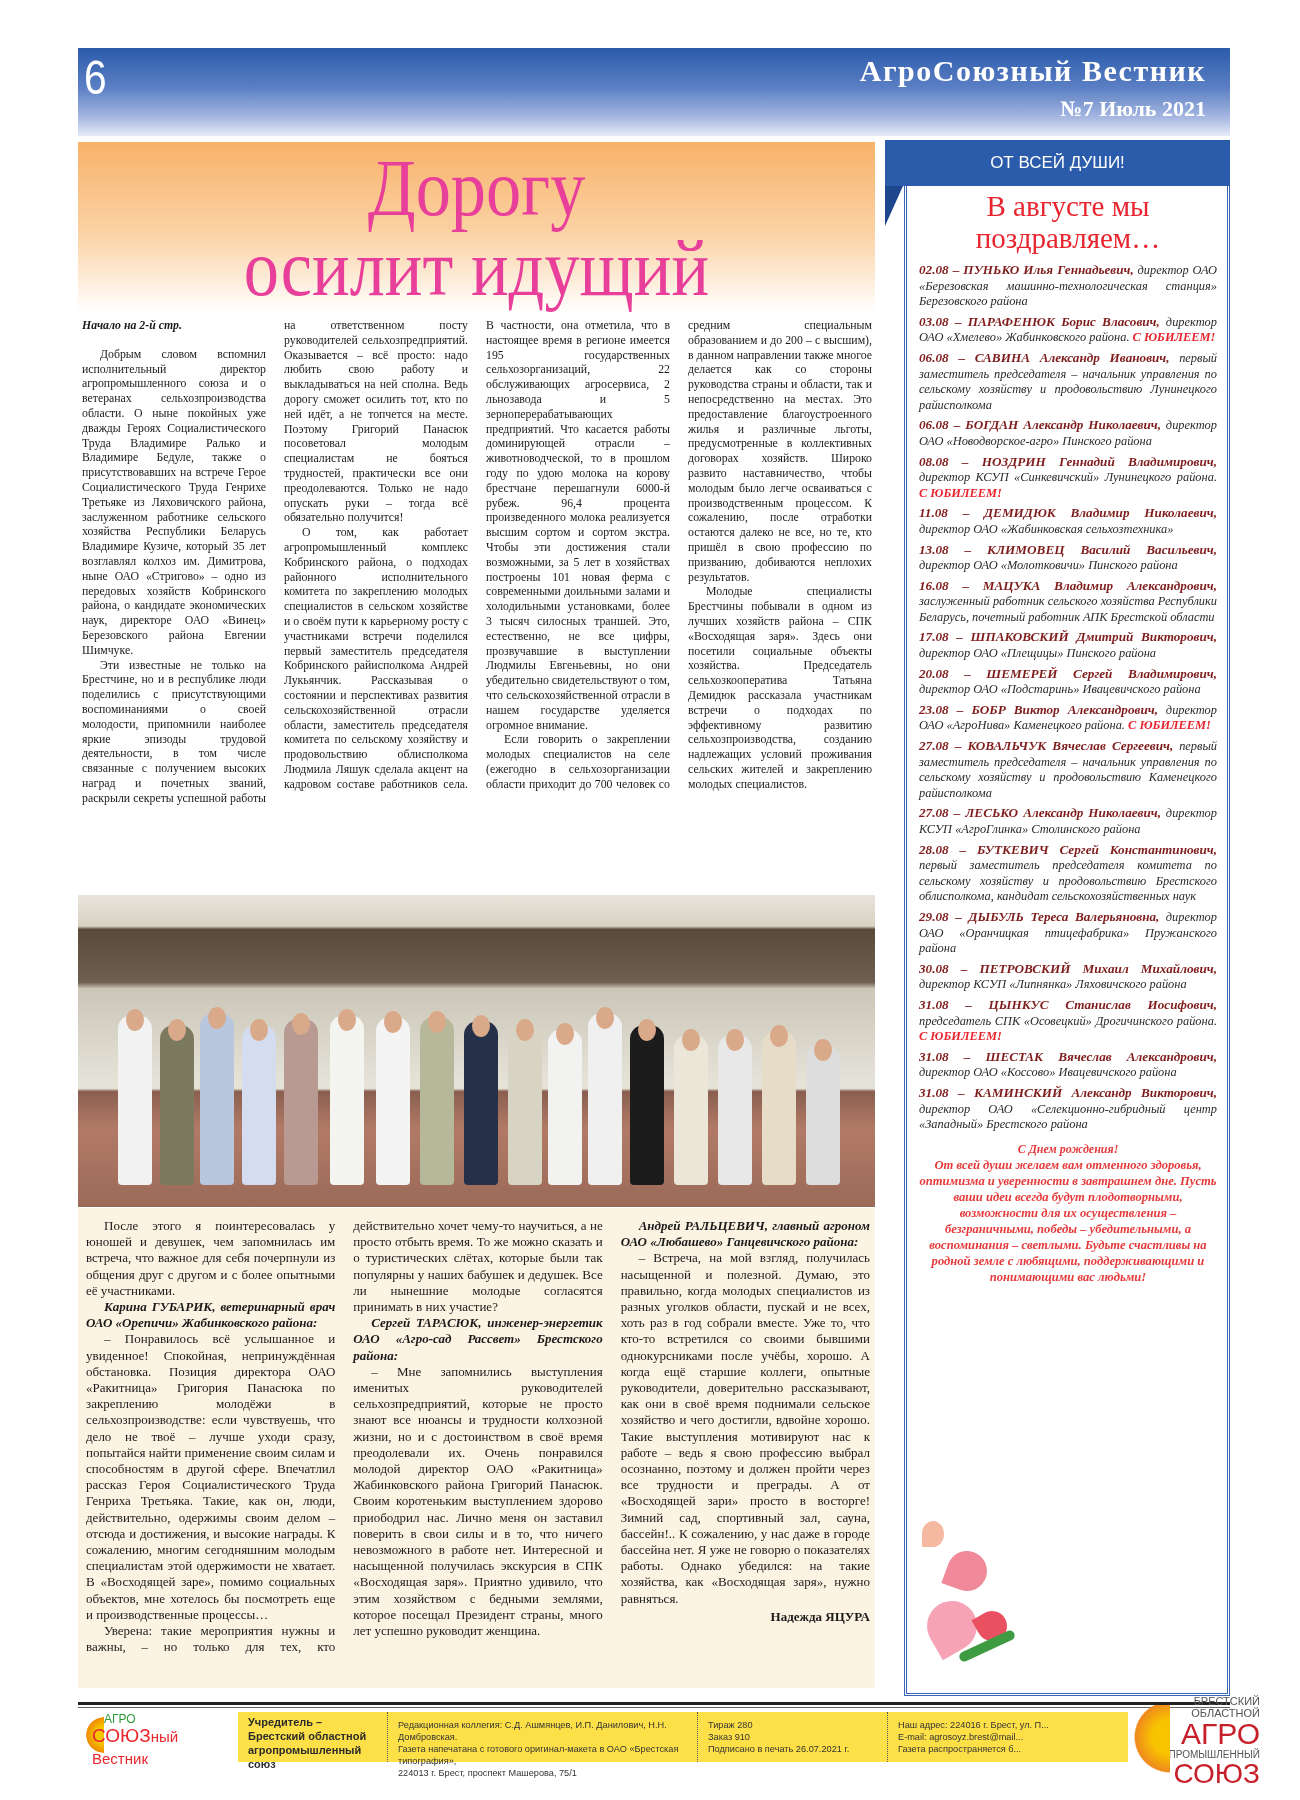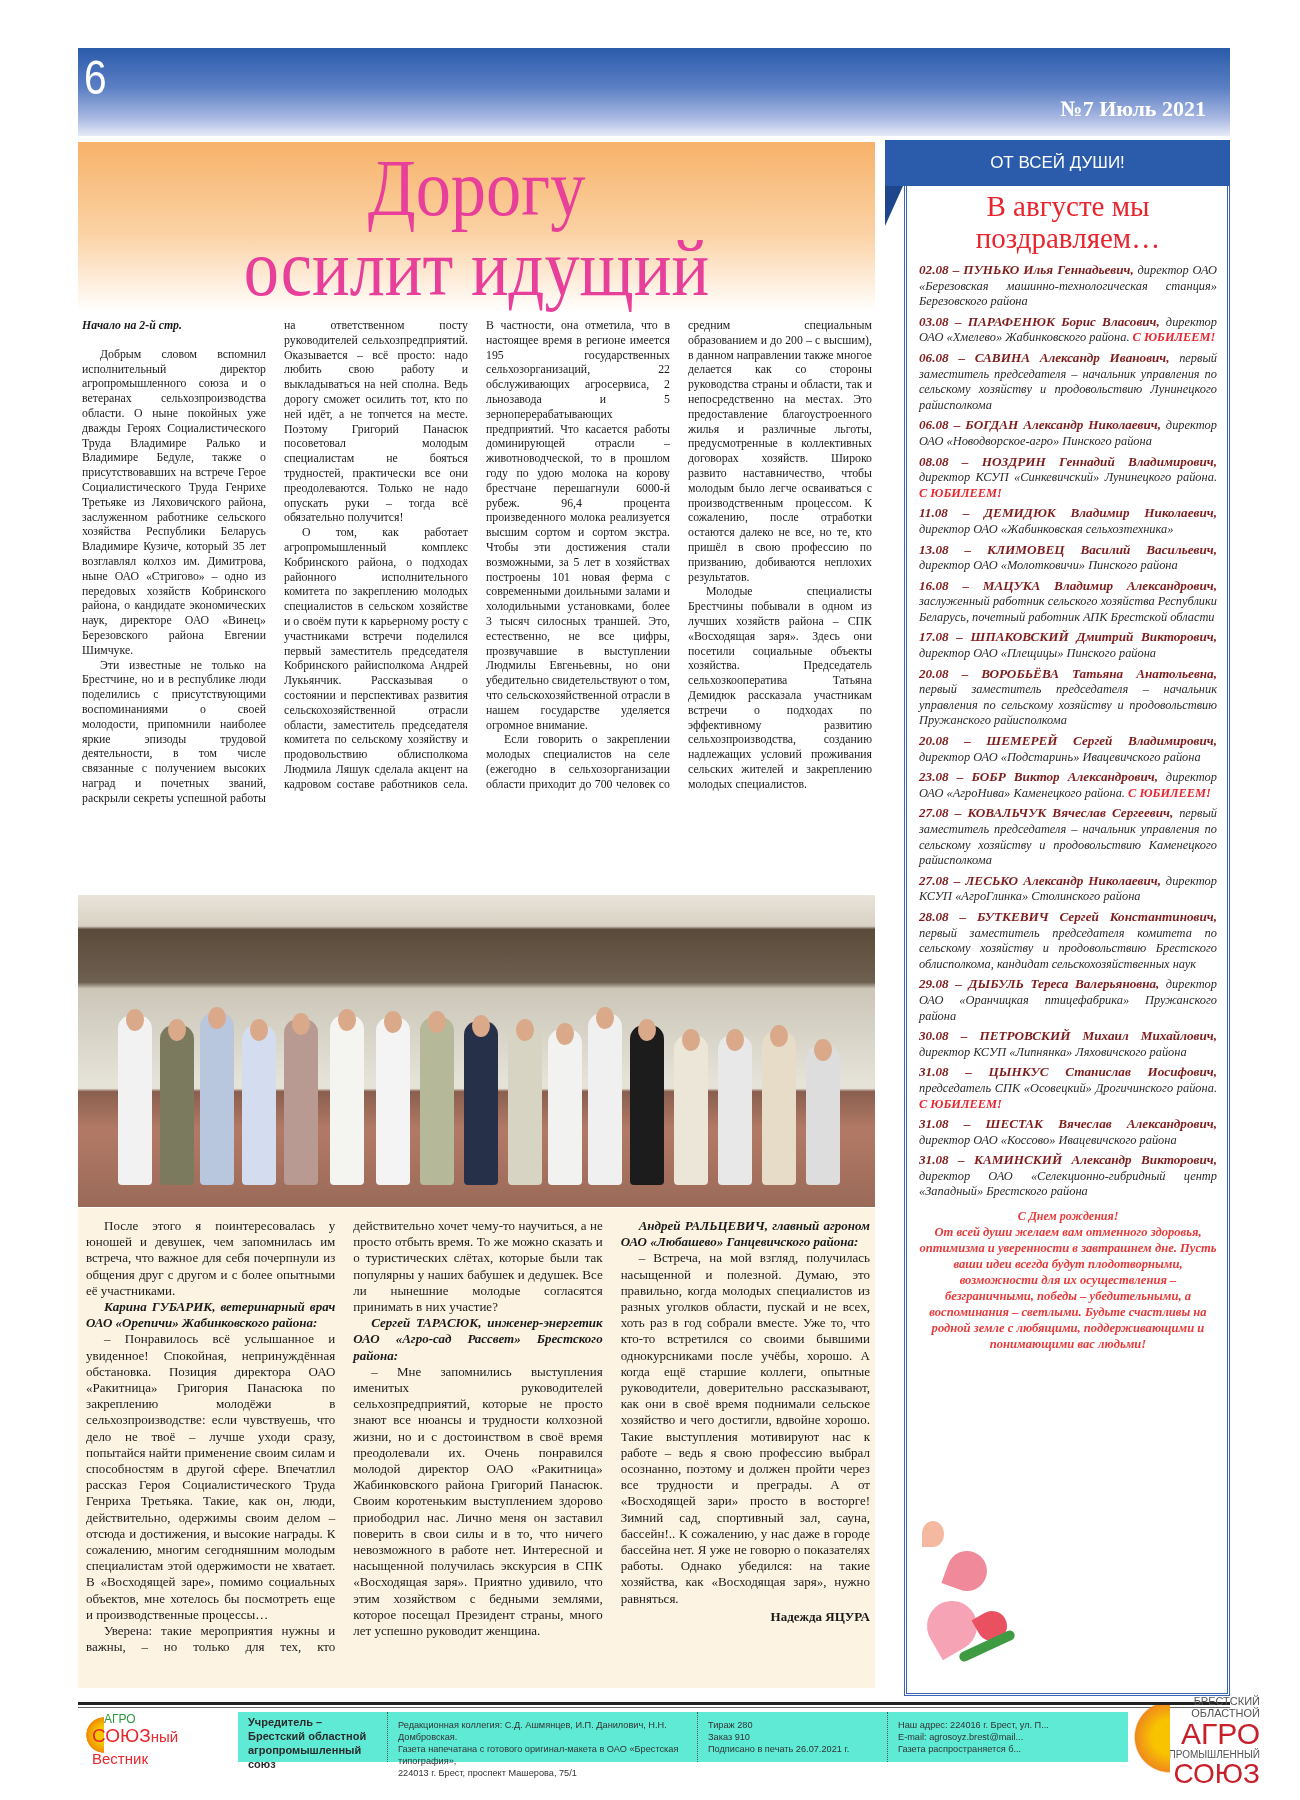--- a/index.html
+++ b/index.html
@@ -97,21 +97,21 @@
     position: absolute; left: 10px; bottom: 12px; width: 120px; height: 170px; z-index: 1;
   }
   .petal { position: absolute; border-radius: 50% 50% 50% 0; }
 
   .footer-rule {
     position: absolute; left: 78px; top: 1702px; width: 1152px; height: 6px;
     border-top: 3px solid #222; border-bottom: 1px solid #666;
   }
   .footer {
     position: absolute; left: 238px; top: 1712px; width: 890px; height: 50px;
-    background: #5eead4; display: flex; font-family: "Liberation Sans", sans-serif; color: #333;
+    background: #fde047; display: flex; font-family: "Liberation Sans", sans-serif; color: #333;
   }
   .footer-cell { padding: 7px 10px 0 10px; font-size: 9.2px; line-height: 12px; border-right: 1px dotted #555; }
   .footer-cell:last-child { border-right: none; }
   .founder { width: 150px; font-size: 11px; line-height: 14px; padding-top: 3px; font-weight: bold; color: #2b2b2b; }
   .footer-logo {
     position: absolute; left: 82px; top: 1712px; width: 156px; height: 48px;
     font-family: "Liberation Sans", sans-serif;
   }
   .logo-agro { position: absolute; left: 22px; top: 0; font-size: 12px; color: #2c9a3a; }
   .logo-soyuz { position: absolute; left: 10px; top: 13px; font-size: 19px; color: #e8272d; }
@@ -126,20 +126,21 @@
   .brand-logo .l3 { font-size: 10px; color: #555; line-height: 11px; }
   .brand-logo .l4 { font-size: 28px; color: #c8202a; line-height: 28px; }
   .brand-sun { position: absolute; left: -10px; top: 10px; width: 50px; height: 80px;
     background: radial-gradient(circle at 100% 40%, #f8c300 25%, #ef8a1c 50%, transparent 52%); }
 </style>
 </head>
 <body>
 
 <div class="masthead">
   <div class="page-num">6</div>
+  <div class="paper-title">АгроСоюзный Вестник</div>
   <div class="issue">№7 Июль 2021</div>
 </div>
 
 <div class="headline-box">
   <div class="headline">
     <div>Дорогу</div>
     <div>осилит идущий</div>
   </div>
 </div>
 
@@ -211,21 +212,20 @@
   <div id="greet-list">
       <div class="greet-item"><span class="greet-head">02.08 – ПУНЬКО Илья Геннадьевич,</span><span> директор ОАО «Березовская машинно-технологическая станция» Березовского района</span></div>
       <div class="greet-item"><span class="greet-head">03.08 – ПАРАФЕНЮК Борис Власович,</span><span> директор ОАО «Хмелево» Жабинковского района.</span> <span class="jubilee">С ЮБИЛЕЕМ!</span></div>
       <div class="greet-item"><span class="greet-head">06.08 – САВИНА Александр Иванович,</span><span> первый заместитель председателя – начальник управления по сельскому хозяйству и продовольствию Лунинецкого райисполкома</span></div>
       <div class="greet-item"><span class="greet-head">06.08 – БОГДАН Александр Николаевич,</span><span> директор ОАО «Новодворское-агро» Пинского района</span></div>
       <div class="greet-item"><span class="greet-head">08.08 – НОЗДРИН Геннадий Владимирович,</span><span> директор КСУП «Синкевичский» Лунинецкого района.</span> <span class="jubilee">С ЮБИЛЕЕМ!</span></div>
       <div class="greet-item"><span class="greet-head">11.08 – ДЕМИДЮК Владимир Николаевич,</span><span> директор ОАО «Жабинковская сельхозтехника»</span></div>
       <div class="greet-item"><span class="greet-head">13.08 – КЛИМОВЕЦ Василий Васильевич,</span><span> директор ОАО «Молотковичи» Пинского района</span></div>
       <div class="greet-item"><span class="greet-head">16.08 – МАЦУКА Владимир Александрович,</span><span> заслуженный работник сельского хозяйства Республики Беларусь, почетный работник АПК Брестской области</span></div>
       <div class="greet-item"><span class="greet-head">17.08 – ШПАКОВСКИЙ Дмитрий Викторович,</span><span> директор ОАО «Плещицы» Пинского района</span></div>
-      <div class="greet-item"><span class="greet-head">20.08 – ВОРОБЬЁВА Татьяна Анатольевна,</span><span> первый заместитель председателя – начальник управления по сельскому хозяйству и продовольствию Пружанского райисполкома</span></div>
       <div class="greet-item"><span class="greet-head">20.08 – ШЕМЕРЕЙ Сергей Владимирович,</span><span> директор ОАО «Подстаринь» Ивацевичского района</span></div>
       <div class="greet-item"><span class="greet-head">23.08 – БОБР Виктор Александрович,</span><span> директор ОАО «АгроНива» Каменецкого района.</span> <span class="jubilee">С ЮБИЛЕЕМ!</span></div>
       <div class="greet-item"><span class="greet-head">27.08 – КОВАЛЬЧУК Вячеслав Сергеевич,</span><span> первый заместитель председателя – начальник управления по сельскому хозяйству и продовольствию Каменецкого райисполкома</span></div>
       <div class="greet-item"><span class="greet-head">27.08 – ЛЕСЬКО Александр Николаевич,</span><span> директор КСУП «АгроГлинка» Столинского района</span></div>
       <div class="greet-item"><span class="greet-head">28.08 – БУТКЕВИЧ Сергей Константинович,</span><span> первый заместитель председателя комитета по сельскому хозяйству и продовольствию Брестского облисполкома, кандидат сельскохозяйственных наук</span></div>
       <div class="greet-item"><span class="greet-head">29.08 – ДЫБУЛЬ Тереса Валерьяновна,</span><span> директор ОАО «Оранчицкая птицефабрика» Пружанского района</span></div>
       <div class="greet-item"><span class="greet-head">30.08 – ПЕТРОВСКИЙ Михаил Михайлович,</span><span> директор КСУП «Липнянка» Ляховичского района</span></div>
       <div class="greet-item"><span class="greet-head">31.08 – ЦЫНКУС Станислав Иосифович,</span><span> председатель СПК «Осовецкий» Дрогичинского района.</span> <span class="jubilee">С ЮБИЛЕЕМ!</span></div>
       <div class="greet-item"><span class="greet-head">31.08 – ШЕСТАК Вячеслав Александрович,</span><span> директор ОАО «Коссово» Ивацевичского района</span></div>
       <div class="greet-item"><span class="greet-head">31.08 – КАМИНСКИЙ Александр Викторович,</span><span> директор ОАО «Селекционно-гибридный центр «Западный» Брестского района</span></div>

